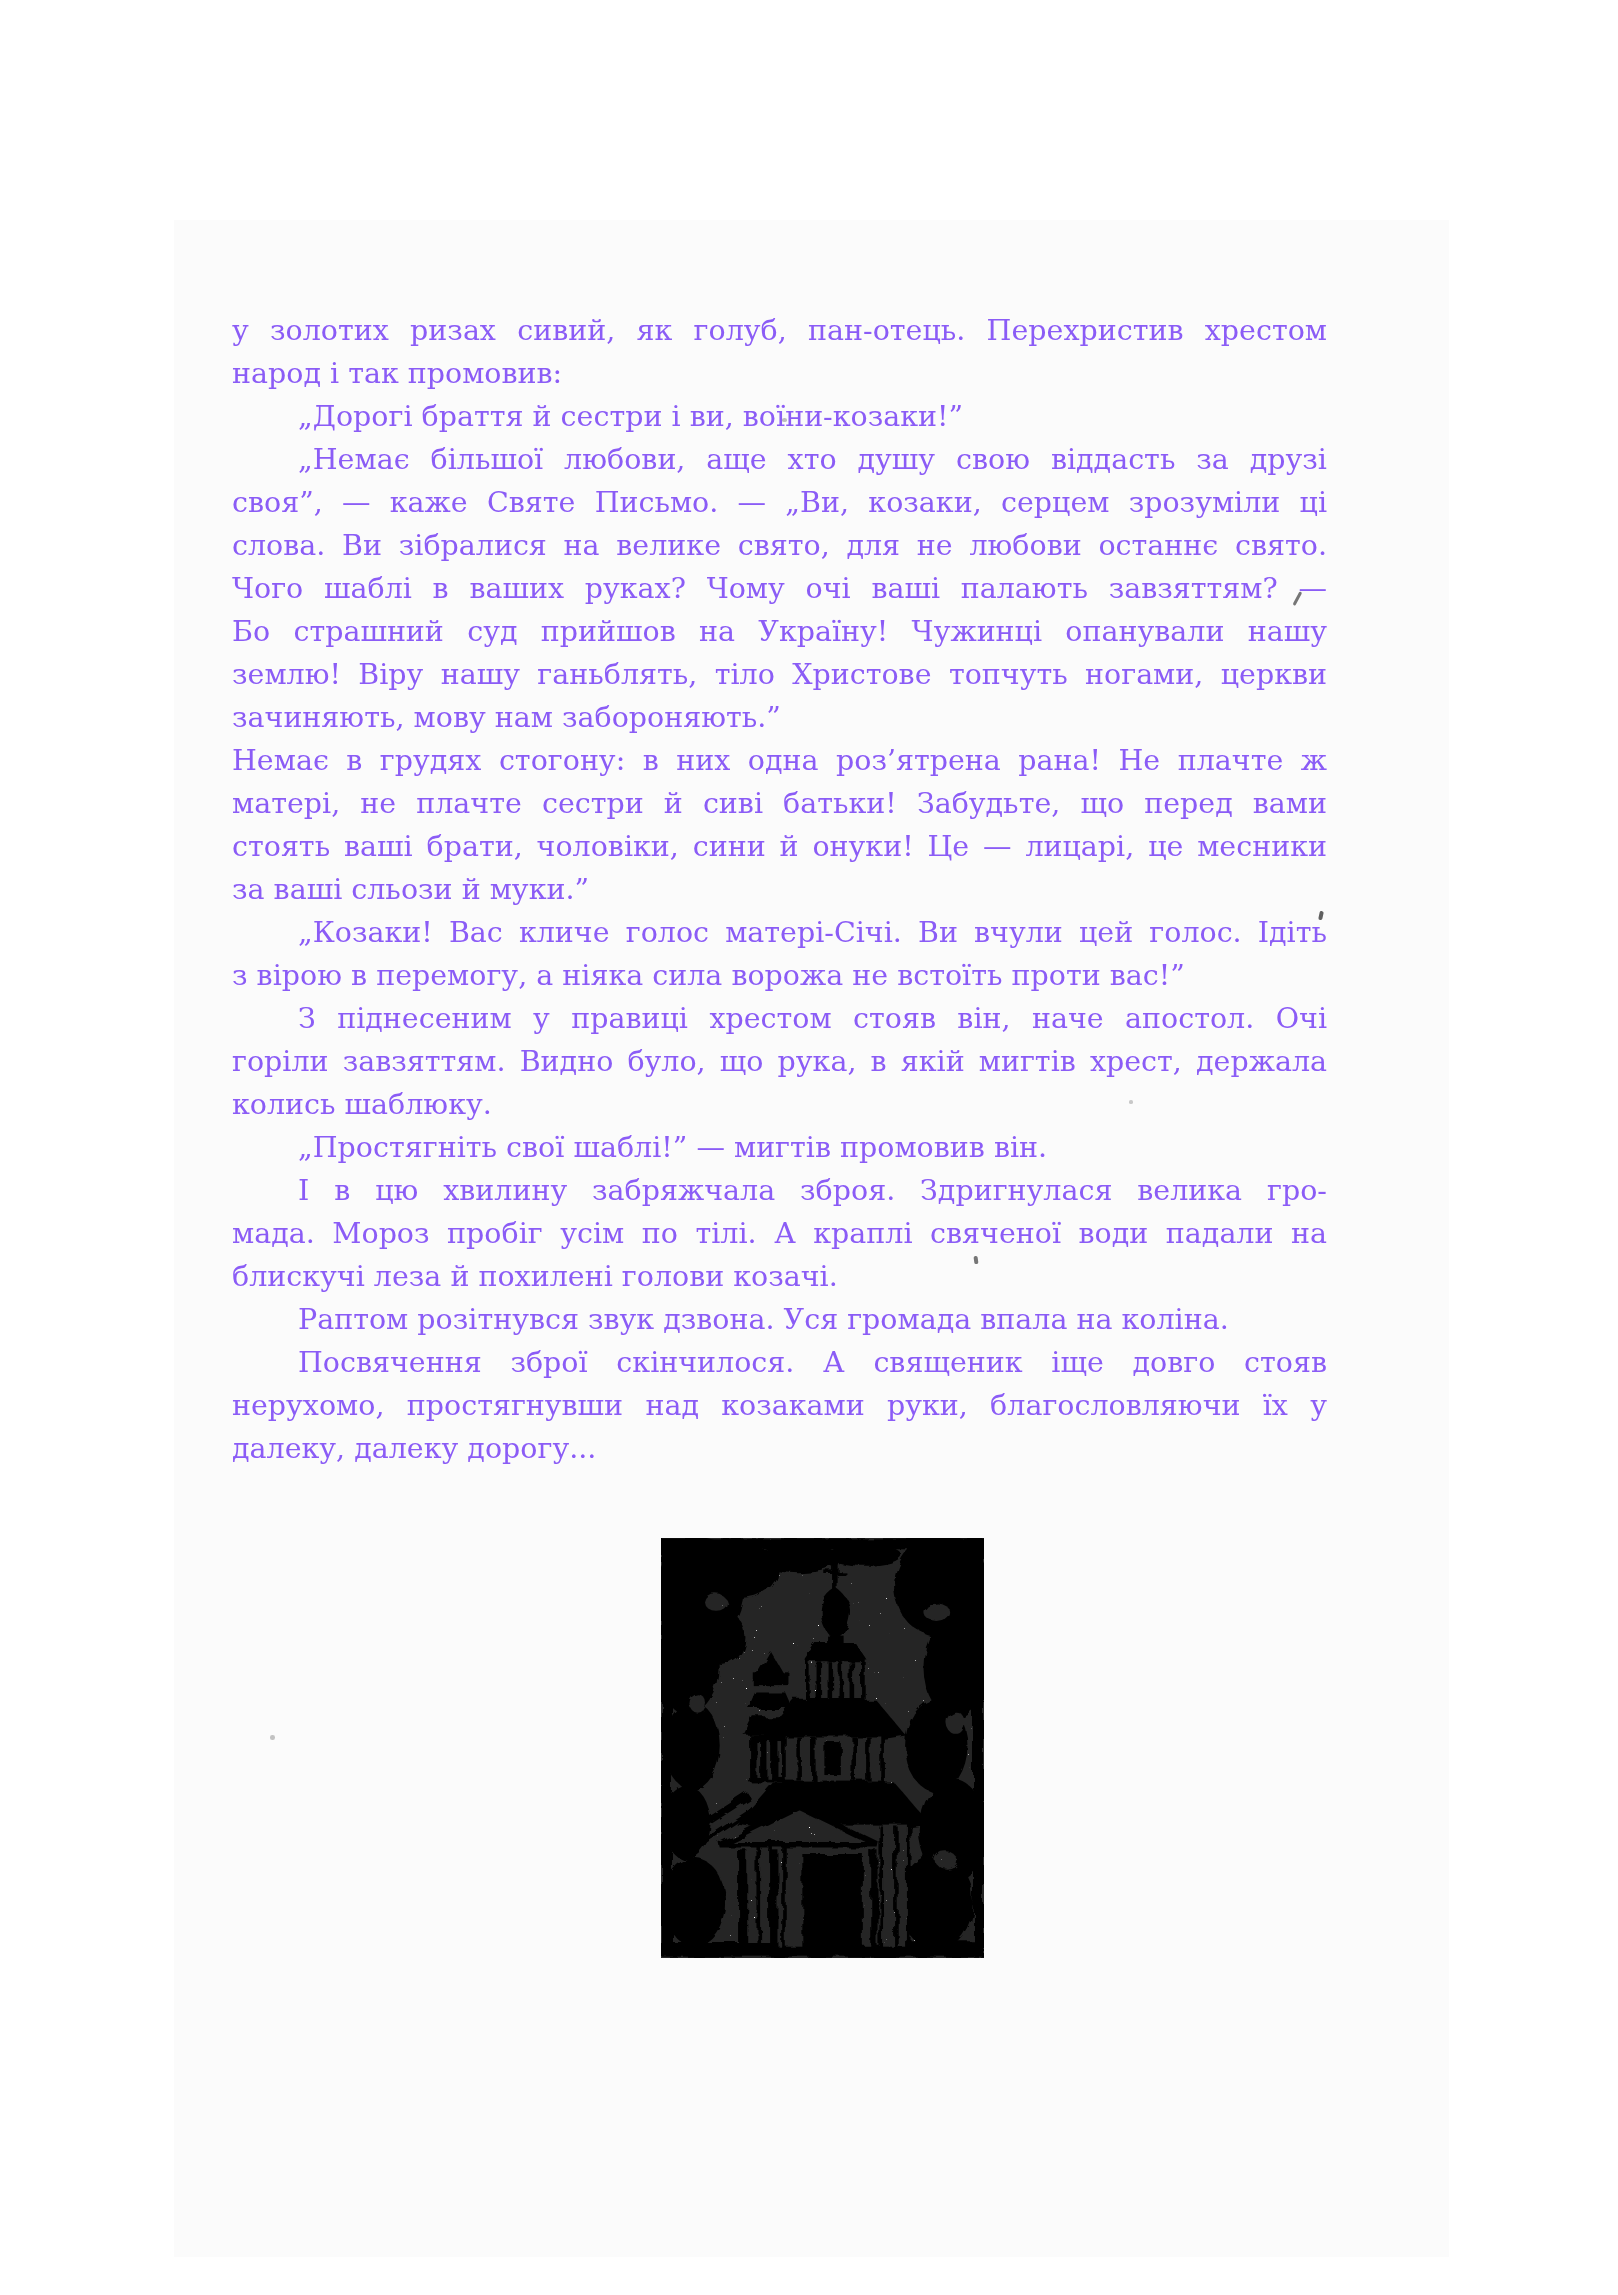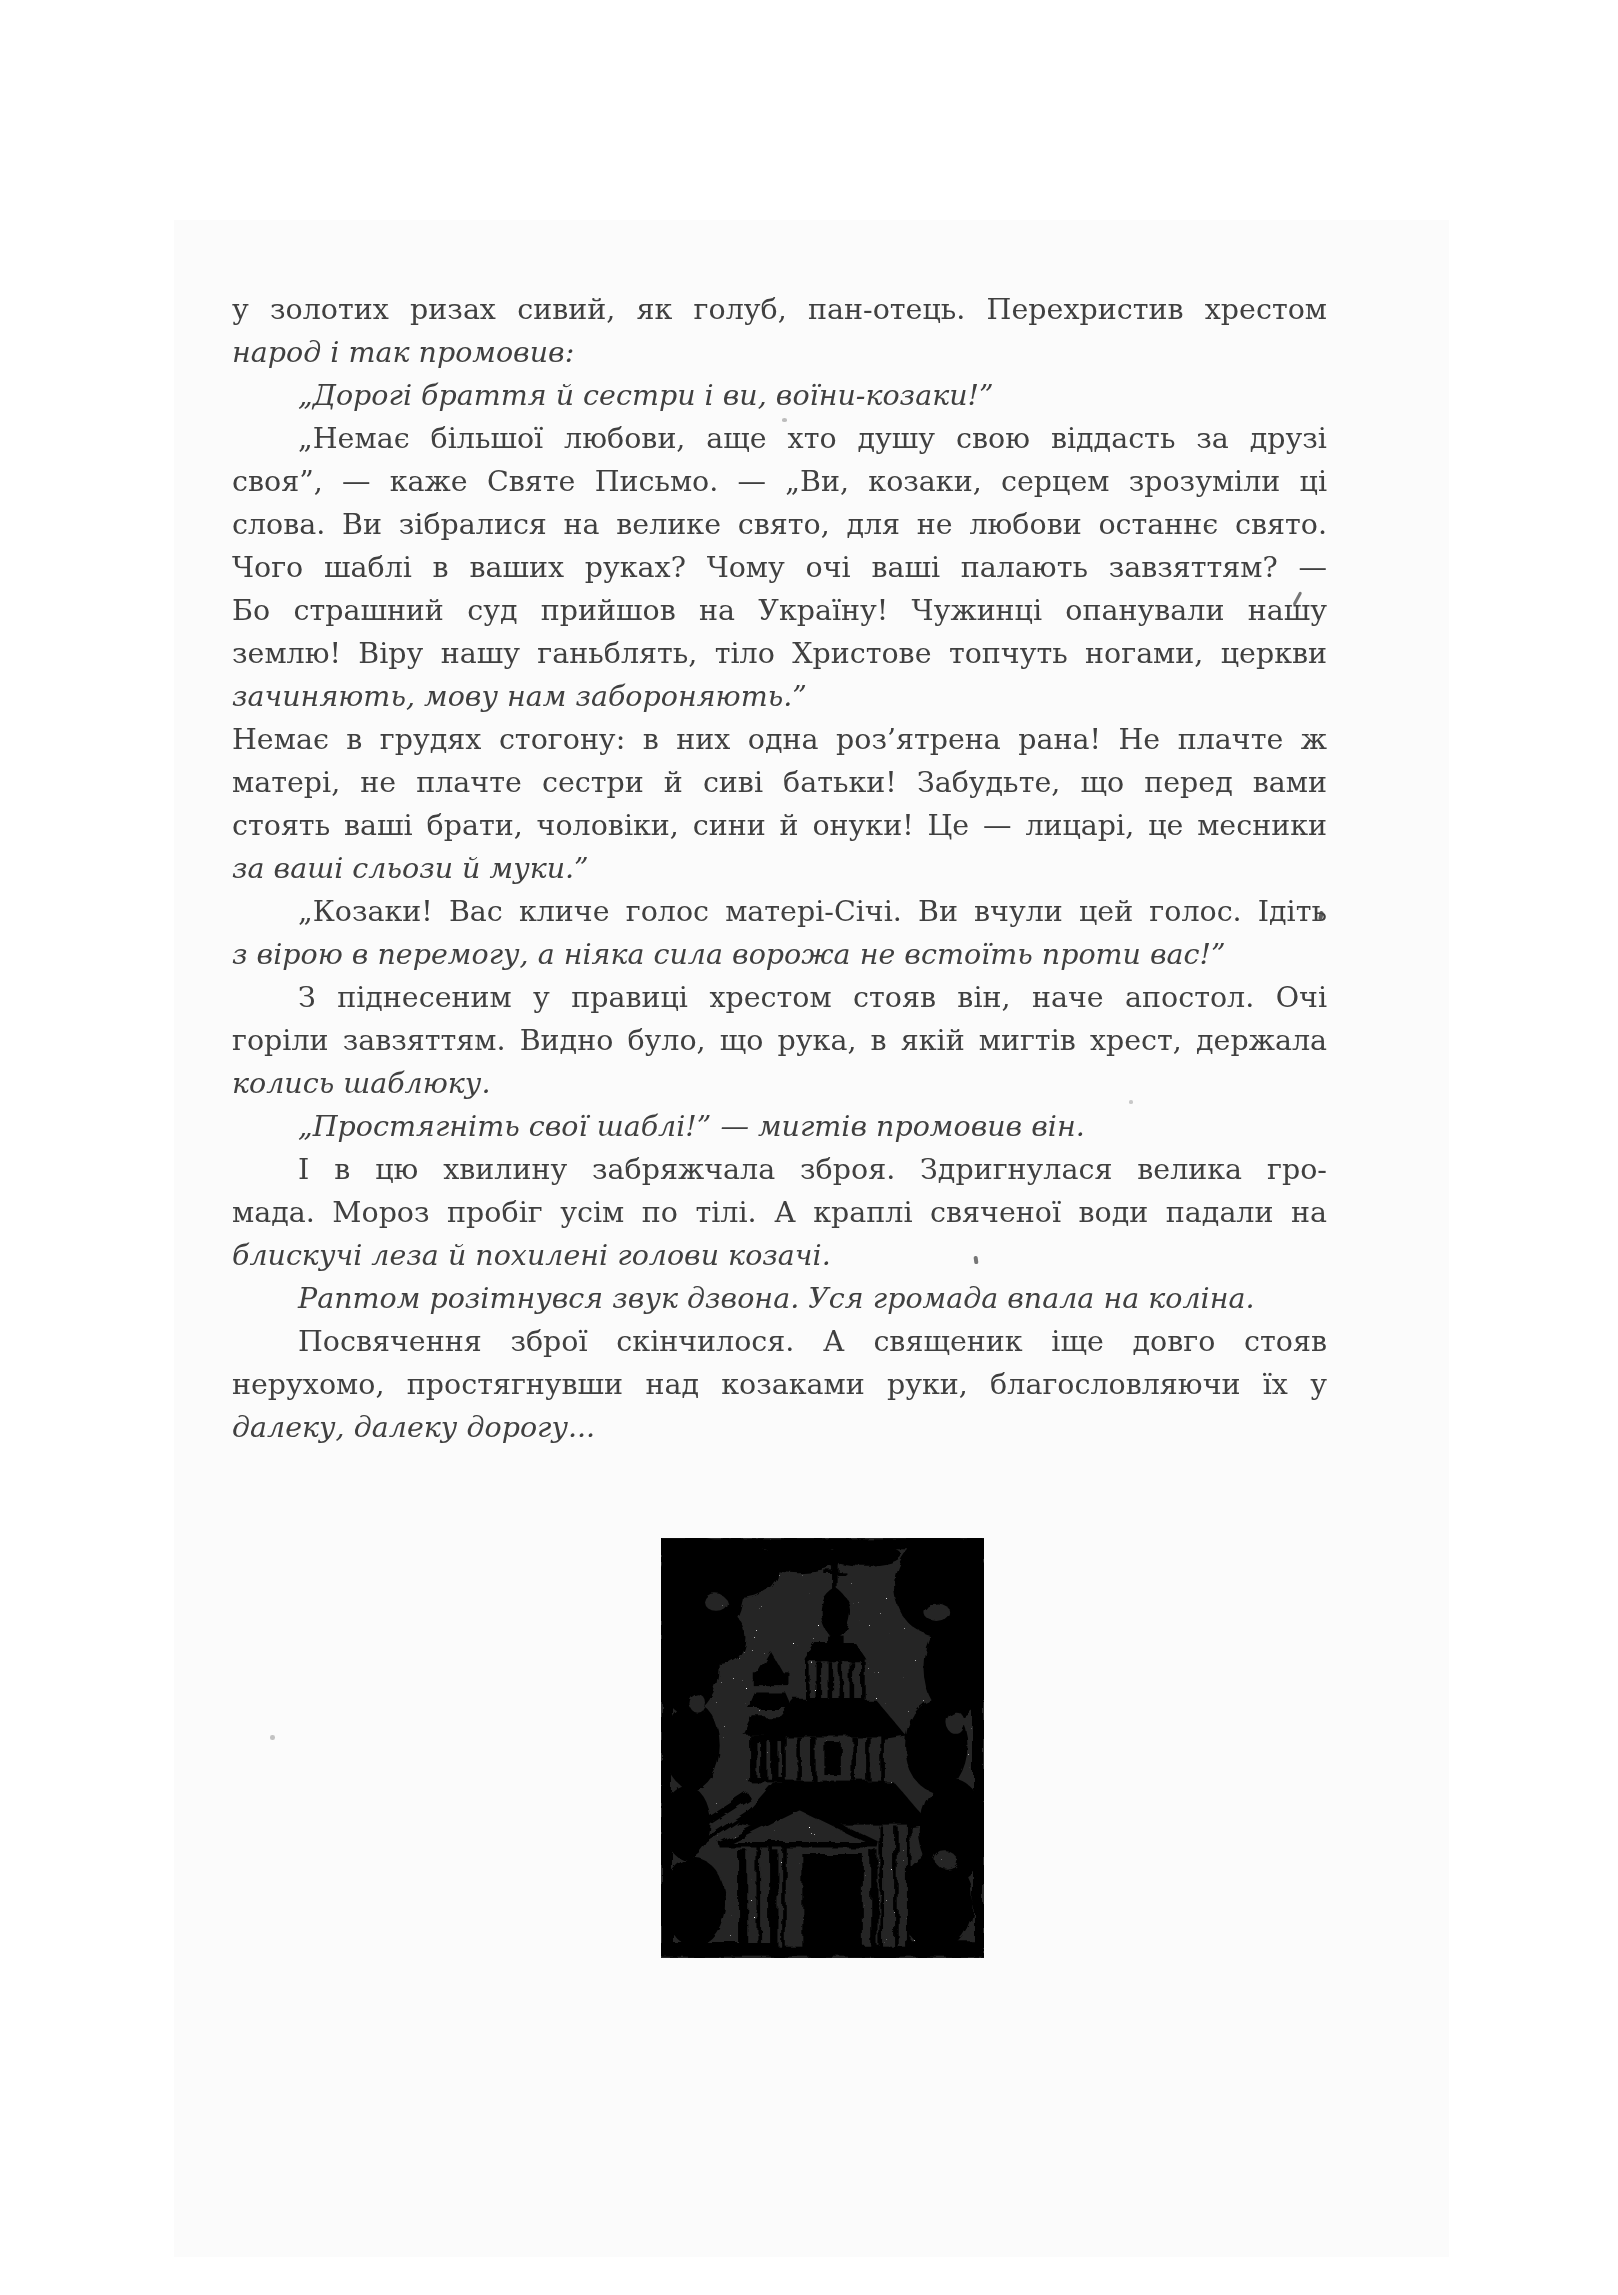--- a/index.html
+++ b/index.html
@@ -19,34 +19,34 @@
     position: absolute;
     left: 174px;
     top: 220px;
     width: 1275px;
     height: 2037px;
     background: #fbfbfb;
   }
   .text-block {
     position: absolute;
     left: 58px;
-    top: 68px;
+    top: 89px;
     width: 1095px;
-    color: #404040;
+    color: #8b5cf6;
     font-size: 28.5px;
     line-height: 43px;
   }
   .paragraph { margin: 0; }
   .line {
     height: 43px;
     white-space: nowrap;
     text-align: justify;
     text-align-last: justify;
   }
-  .line.last { text-align-last: left; font-style: italic; }
+  .line.last { text-align-last: left; }
   .line.first { text-indent: 66px; }
   .figure {
     position: absolute;
     left: 487px;
     top: 1318px;
     width: 323px;
     height: 420px;
     margin: 0;
   }
   .speck {

